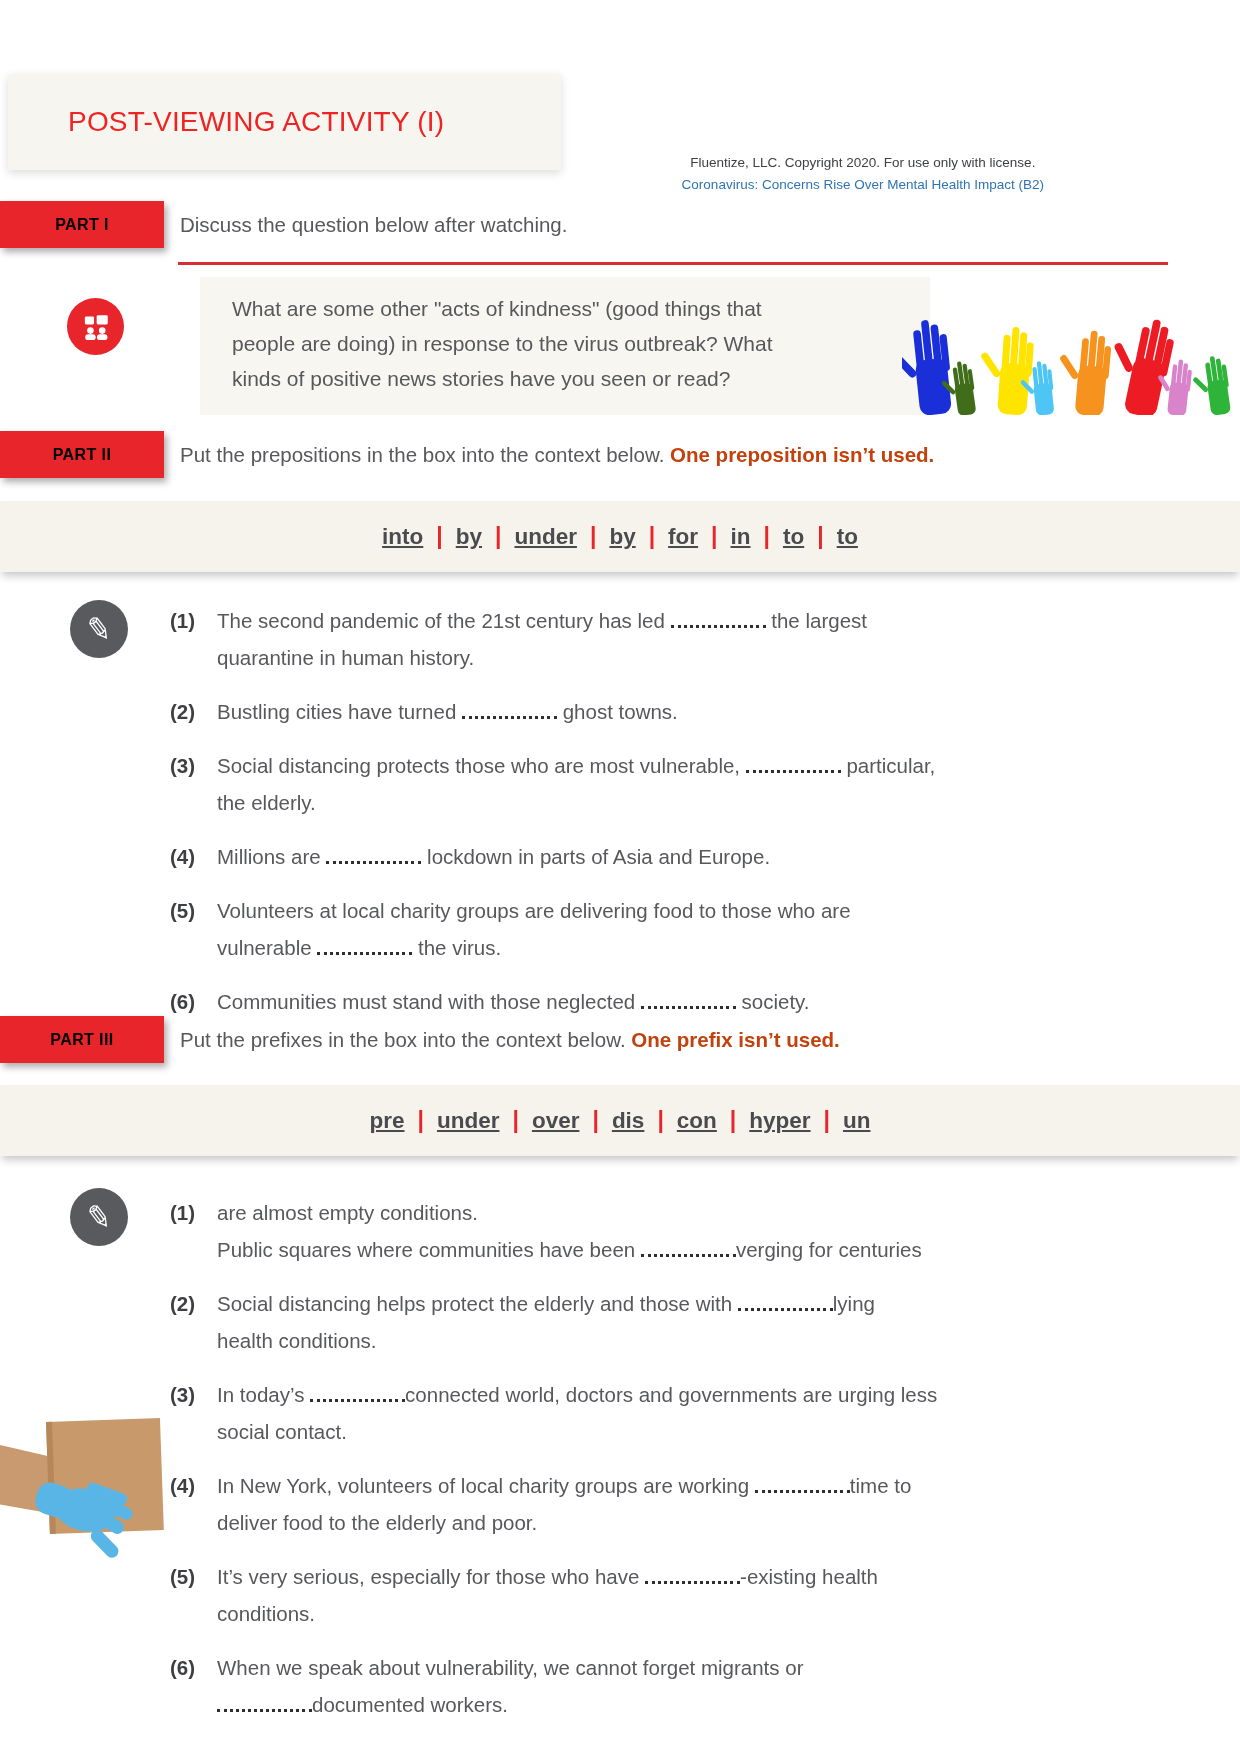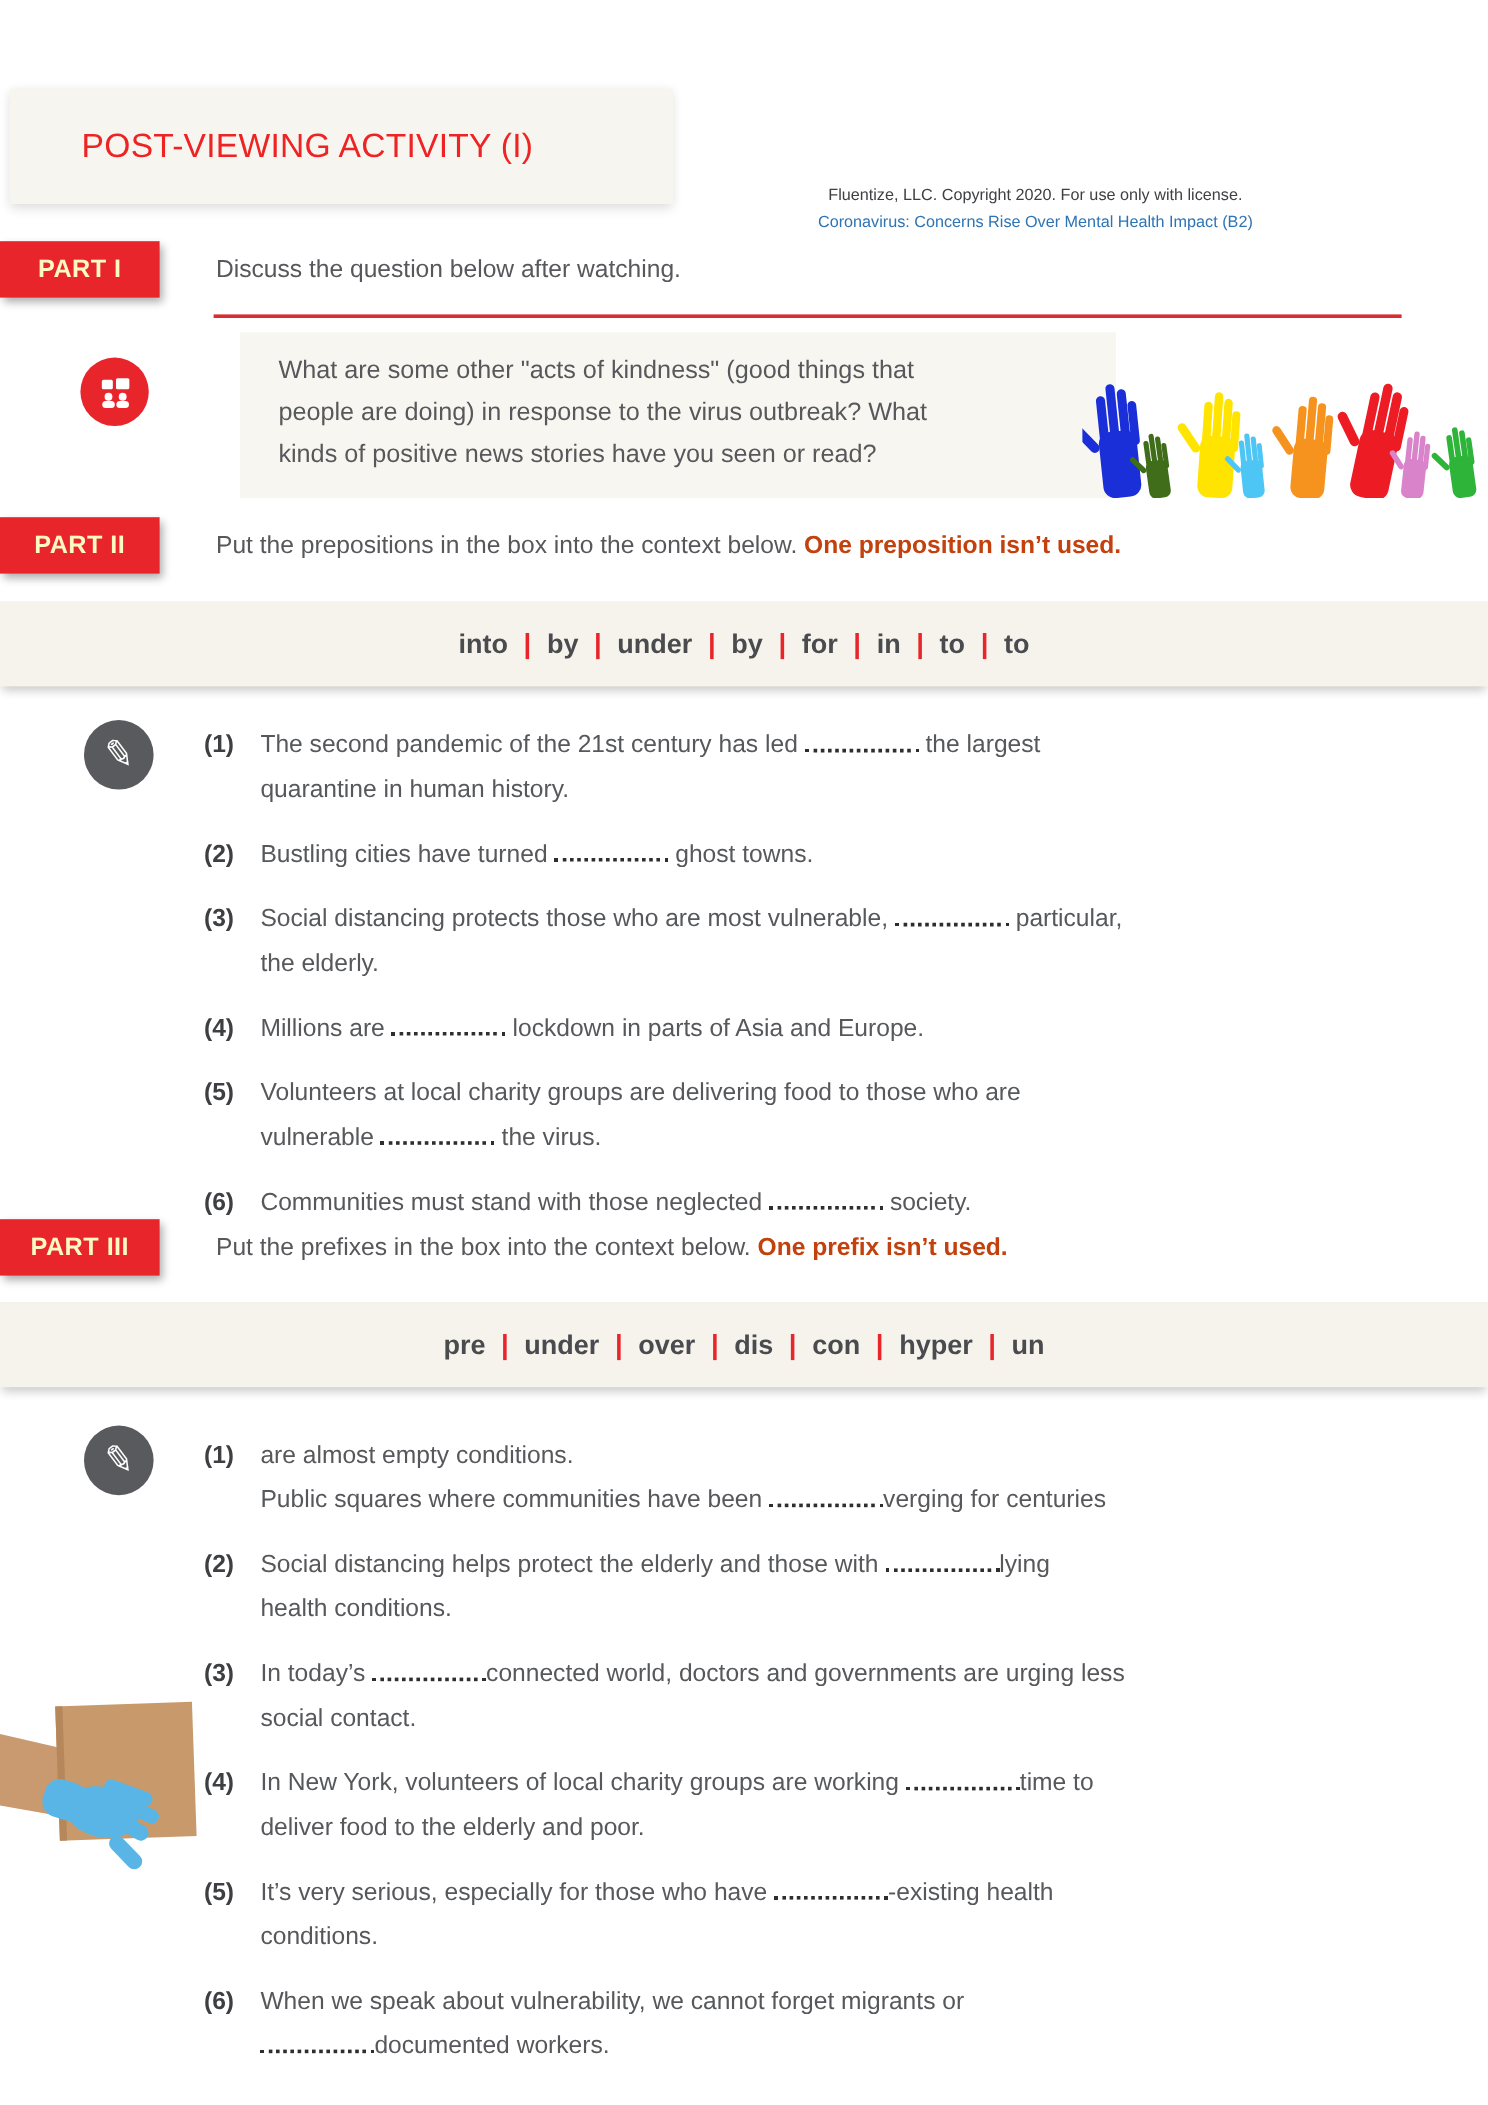--- a/index.html
+++ b/index.html
@@ -14,22 +14,22 @@
     display:flex;align-items:center;padding-left:60px;box-sizing:border-box;
   }
   .title{color:var(--title-red);font-size:28px;font-weight:400;letter-spacing:.2px;}
   .copyright{
     position:absolute;top:136px;right:196px;text-align:center;
     font-size:13.5px;color:#3f4043;line-height:21.5px;margin-top:16px;
   }
   .copyright a{color:var(--link);cursor:pointer;}
   
   .part-badge{
-    position:absolute;left:0;width:133px;height:47px;background:var(--accent);
-    color:#fef9c3;font-weight:bold;font-size:21px;display:flex;align-items:center;
+    position:absolute;left:0;width:164px;height:47px;background:var(--accent);
+    color:#000000;font-weight:bold;font-size:16px;display:flex;align-items:center;
     justify-content:center;box-shadow:3px 4px 7px rgba(0,0,0,.33);
     letter-spacing:.4px;
   }
   .part-instruction{
     position:absolute;left:180px;font-size:20.5px;color:var(--body);
     height:47px;display:flex;align-items:center;white-space:pre-wrap;
   }
   .part-instruction b{color:#c2410c;}
   .badge-p1,.instr-p1{top:201px;}
   .badge-p2,.instr-p2{top:431px;}
@@ -49,21 +49,21 @@
   
   .hands{position:absolute;top:303px;right:0;width:338px;height:112px;}
   
   .wordband{
     position:absolute;left:0;width:1240px;height:71px;background:var(--band);
     display:flex;align-items:center;justify-content:center;
     box-shadow:0 6px 8px -2px rgba(0,0,0,.22);
   }
   .band-p2{top:501px;}
   .band-p3{top:1085px;}
-  .word{font-size:22.5px;font-weight:bold;color:#4a4b4e;margin:0 13px;}
+  .word{font-size:22.5px;font-weight:bold;color:#4a4b4e;margin:0 13px;text-decoration:underline;}
   .wsep{color:var(--accent);font-weight:bold;font-size:23px;}
   
   .pencil-icon{
     position:absolute;left:70px;width:58px;height:58px;border-radius:50%;
     background:#595a5d;color:#fff;display:flex;align-items:center;justify-content:center;
   }
   .pencil-p2{top:600px;}
   .pencil-p3{top:1188px;}
   .pencil-glyph{font-size:31px;transform:rotate(8deg);font-family:"DejaVu Sans",sans-serif;}
   

